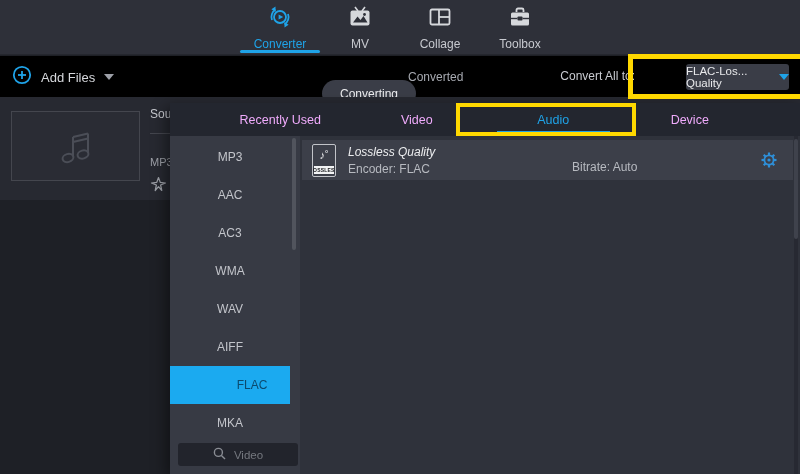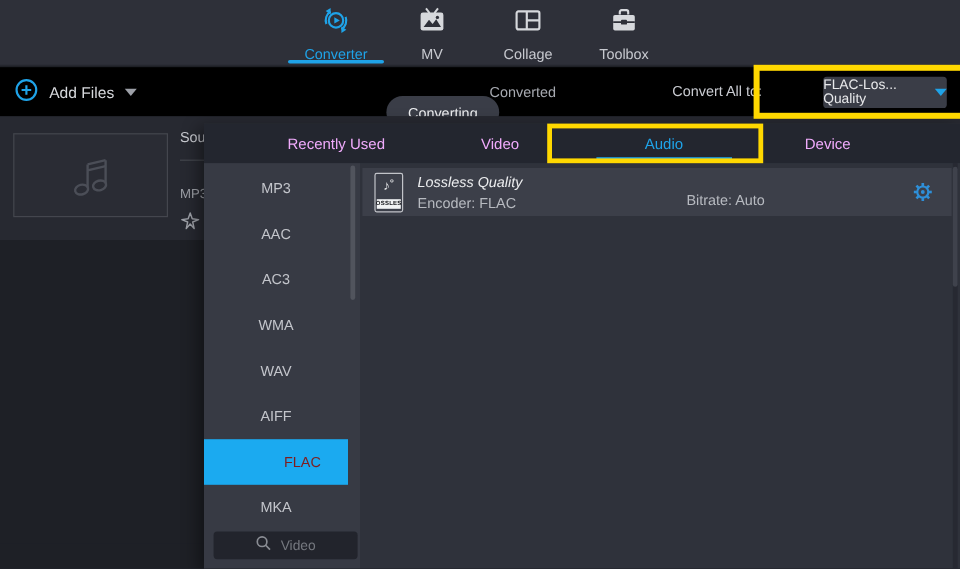--- a/index.html
+++ b/index.html
@@ -44,21 +44,21 @@
 
   
   .popup { position:absolute; left:170px; top:103px; width:630px; height:371px; background:#2F323B; z-index:10; box-shadow:-4px 4px 14px rgba(0,0,0,.45); }
   .popup-tabs { position:absolute; left:0; top:0; width:630px; height:33px; background:#23262F; display:flex; padding:0 42px; }
   .ptab { flex:1; display:flex; align-items:center; justify-content:center; font-size:12.5px; color:#f0abfc; cursor:pointer; position:relative; }
   .ptab.active { color:#1FA3E8; }
   .ptab.active .punderline { position:absolute; left:14px; right:14px; bottom:2px; height:3px; background:#1FA3E8; }
 
   .sidebar { position:absolute; left:0; top:33px; width:130px; height:338px; background:#373A44; }
   .side-item { width:120px; height:38px; display:flex; align-items:center; justify-content:center; font-size:12px; color:#C3C5CB; cursor:pointer; }
-  .side-item.selected { background:#1BAAF0; color:#7f1d1d;padding-left:44px; }
+  .side-item.selected { background:#1BAAF0; color:#0c4a6e;padding-left:44px; }
   .side-scroll { position:absolute; left:122px; top:2px; width:4px; height:112px; background:#51545D; border-radius:2px; }
   .searchbox { position:absolute; left:8px; top:307px; width:120px; height:23px; background:#22242C; border-radius:3px; display:flex; align-items:center; justify-content:center; gap:8px; cursor:text; }
   .searchbox .stext { font-size:11.5px; color:#75787F; }
 
   .plist { position:absolute; left:130px; top:33px; width:500px; height:338px; background:#2F323B; }
   .prow { position:absolute; left:2px; top:4px; width:491px; height:40px; background:#3C3F49; display:flex; align-items:center; padding-left:10px; }
   .lossless-ico { width:24px; height:33px; border:1px solid #C2C4C9; border-radius:2px; background:#3C3F49; display:flex; flex-direction:column; align-items:center; justify-content:flex-end; overflow:hidden; }
   .lossless-ico .note { flex:1; display:flex; align-items:center; justify-content:center; color:#E8E9EB; font-size:11px; line-height:1; }
   .lossless-ico .badge { width:20px; height:8px; margin-bottom:2px; background:#F2F3F4; color:#17181C; font-size:5px; font-weight:bold; display:flex; align-items:center; justify-content:center; letter-spacing:.2px; }
   .ptexts { margin-left:12px; display:flex; flex-direction:column; gap:3px; }

